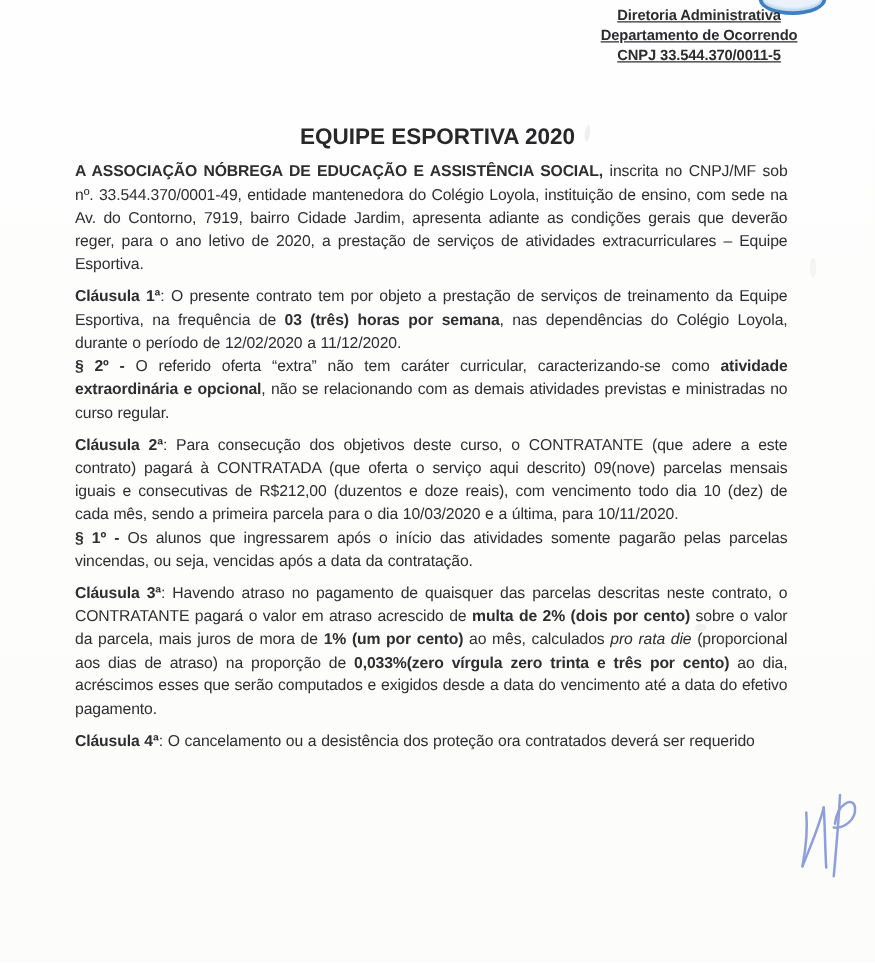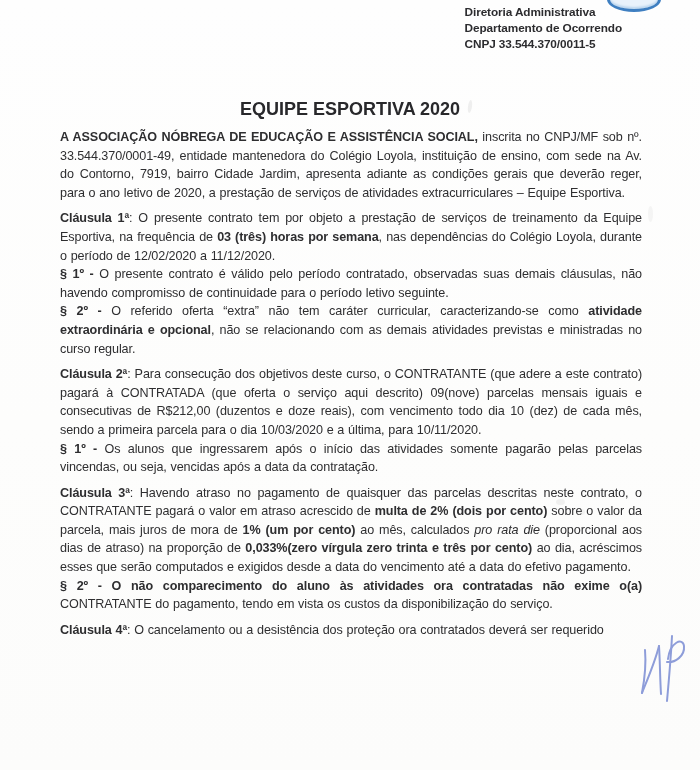--- a/index.html
+++ b/index.html
@@ -14,27 +14,28 @@
   
   .logo-ellipse {
     position:absolute; top:-13px; left:607px;
     width:48px; height:19px;
     border:3px solid #3f7fc1;
     border-radius:50%;
     background:#e9f2fb;
     box-shadow: inset 0 -2px 2px #bcd6ee;
   }
   .letterhead {
-    position:absolute; top:4px; right:78px;
-    text-align:left;
+    position:absolute; top:4px; right:62px;
+    text-align:center;
     font-weight:bold;
     font-size:11.8px;
     line-height:16.2px;
     color:#2c2c2f;
     letter-spacing:-0.1px;
+    text-decoration:underline;
   }
   .doc-title {
     position:absolute; top:64px; left:30px; width:640px;
     text-align:center;
     font-weight:bold;
     font-size:13.4px;
     letter-spacing:-0.15px;
     color:#28282b;
   }
   .doc-subtitle {
@@ -45,21 +46,21 @@
     color:#28282b;
   }
   .doc-body {
     position:absolute; top:128px; left:60px; width:582px;
     font-size:12.6px;
     line-height:18.6px;
     text-align:justify;
     letter-spacing:-0.1px;
     word-spacing:0.4px;
   }
-  .block { margin:0 0 7px 0; }
+  .block { margin:0 12px 7px 0; }
   .block p { margin:0; }
   .b { font-weight:bold; }
   .i { font-style:italic; }
   .signature { position:absolute; top:629px; left:638px; }
   
   .artifact { position:absolute; background:#b9b9b9; opacity:.28; border-radius:50%; }
   .a1 { top:100px; left:468px; width:4px; height:13px; transform:rotate(8deg); opacity:.22; }
   .a2 { top:499px; left:556px; width:9px; height:6px; opacity:.18; }
   .a3 { top:509px; left:577px; width:8px; height:6px; opacity:.16; }
   .a4 { top:206px; left:648px; width:5px; height:16px; opacity:.12; }
@@ -80,32 +81,30 @@
   <div class="doc-subtitle">EQUIPE ESPORTIVA 2020</div>
 
   <div class="doc-body">
 
     <div class="block">
       <p><span class="b">A ASSOCIAÇÃO NÓBREGA DE EDUCAÇÃO E ASSISTÊNCIA SOCIAL,</span><span> inscrita no CNPJ/MF sob nº. 33.544.370/0001-49, entidade mantenedora do Colégio Loyola, instituição de ensino, com sede na Av. do Contorno, 7919, bairro Cidade Jardim, apresenta adiante as condições gerais que deverão reger, para o ano letivo de 2020, a prestação de serviços de atividades extracurriculares – Equipe Esportiva.</span></p>
     </div>
 
     <div class="block">
       <p><span class="b">Cláusula 1ª</span><span>: O presente contrato tem por objeto a prestação de serviços de treinamento da Equipe Esportiva, na frequência de </span><span class="b">03 (três) horas por semana</span><span>, nas dependências do Colégio Loyola, durante o período de 12/02/2020 a 11/12/2020.</span></p>
-      <p><span class="b">§ 1º -</span><span> O presente contrato é válido pelo período contratado, observadas suas demais cláusulas, não havendo compromisso de continuidade para o período letivo seguinte.</span></p>
       <p><span class="b">§ 2º -</span><span> O referido oferta “extra” não tem caráter curricular, caracterizando-se como </span><span class="b">atividade extraordinária e opcional</span><span>, não se relacionando com as demais atividades previstas e ministradas no curso regular.</span></p>
     </div>
 
     <div class="block">
       <p><span class="b">Cláusula 2ª</span><span>: Para consecução dos objetivos deste curso, o CONTRATANTE (que adere a este contrato) pagará à CONTRATADA (que oferta o serviço aqui descrito) 09(nove) parcelas mensais iguais e consecutivas de R$212,00 (duzentos e doze reais), com vencimento todo dia 10 (dez) de cada mês, sendo a primeira parcela para o dia 10/03/2020 e a última, para 10/11/2020.</span></p>
       <p><span class="b">§ 1º -</span><span> Os alunos que ingressarem após o início das atividades somente pagarão pelas parcelas vincendas, ou seja, vencidas após a data da contratação.</span></p>
     </div>
 
     <div class="block">
       <p><span class="b">Cláusula 3ª</span><span>: Havendo atraso no pagamento de quaisquer das parcelas descritas neste contrato, o CONTRATANTE pagará o valor em atraso acrescido de </span><span class="b">multa de 2% (dois por cento)</span><span> sobre o valor da parcela, mais juros de mora de </span><span class="b">1% (um por cento)</span><span> ao mês, calculados </span><span class="i">pro rata die</span><span> (proporcional aos dias de atraso) na proporção de </span><span class="b">0,033%(zero vírgula zero trinta e três por cento)</span><span> ao dia, acréscimos esses que serão computados e exigidos desde a data do vencimento até a data do efetivo pagamento.</span></p>
-      <p><span class="b">§ 2º - O não comparecimento do aluno às atividades ora contratadas não exime o(a)</span><span> CONTRATANTE do pagamento, tendo em vista os custos da disponibilização do serviço.</span></p>
     </div>
 
     <div class="block">
       <p><span class="b">Cláusula 4ª</span><span>: O cancelamento ou a desistência dos proteção ora contratados deverá ser requerido</span></p>
     </div>
 
   </div>
 
   <div class="signature">
     <svg width="52" height="80" viewBox="0 0 52 80">

